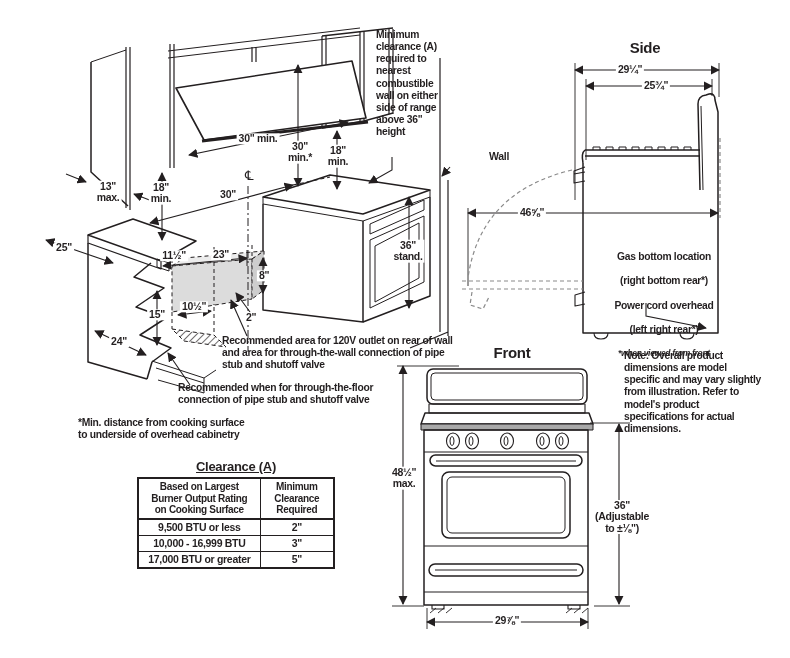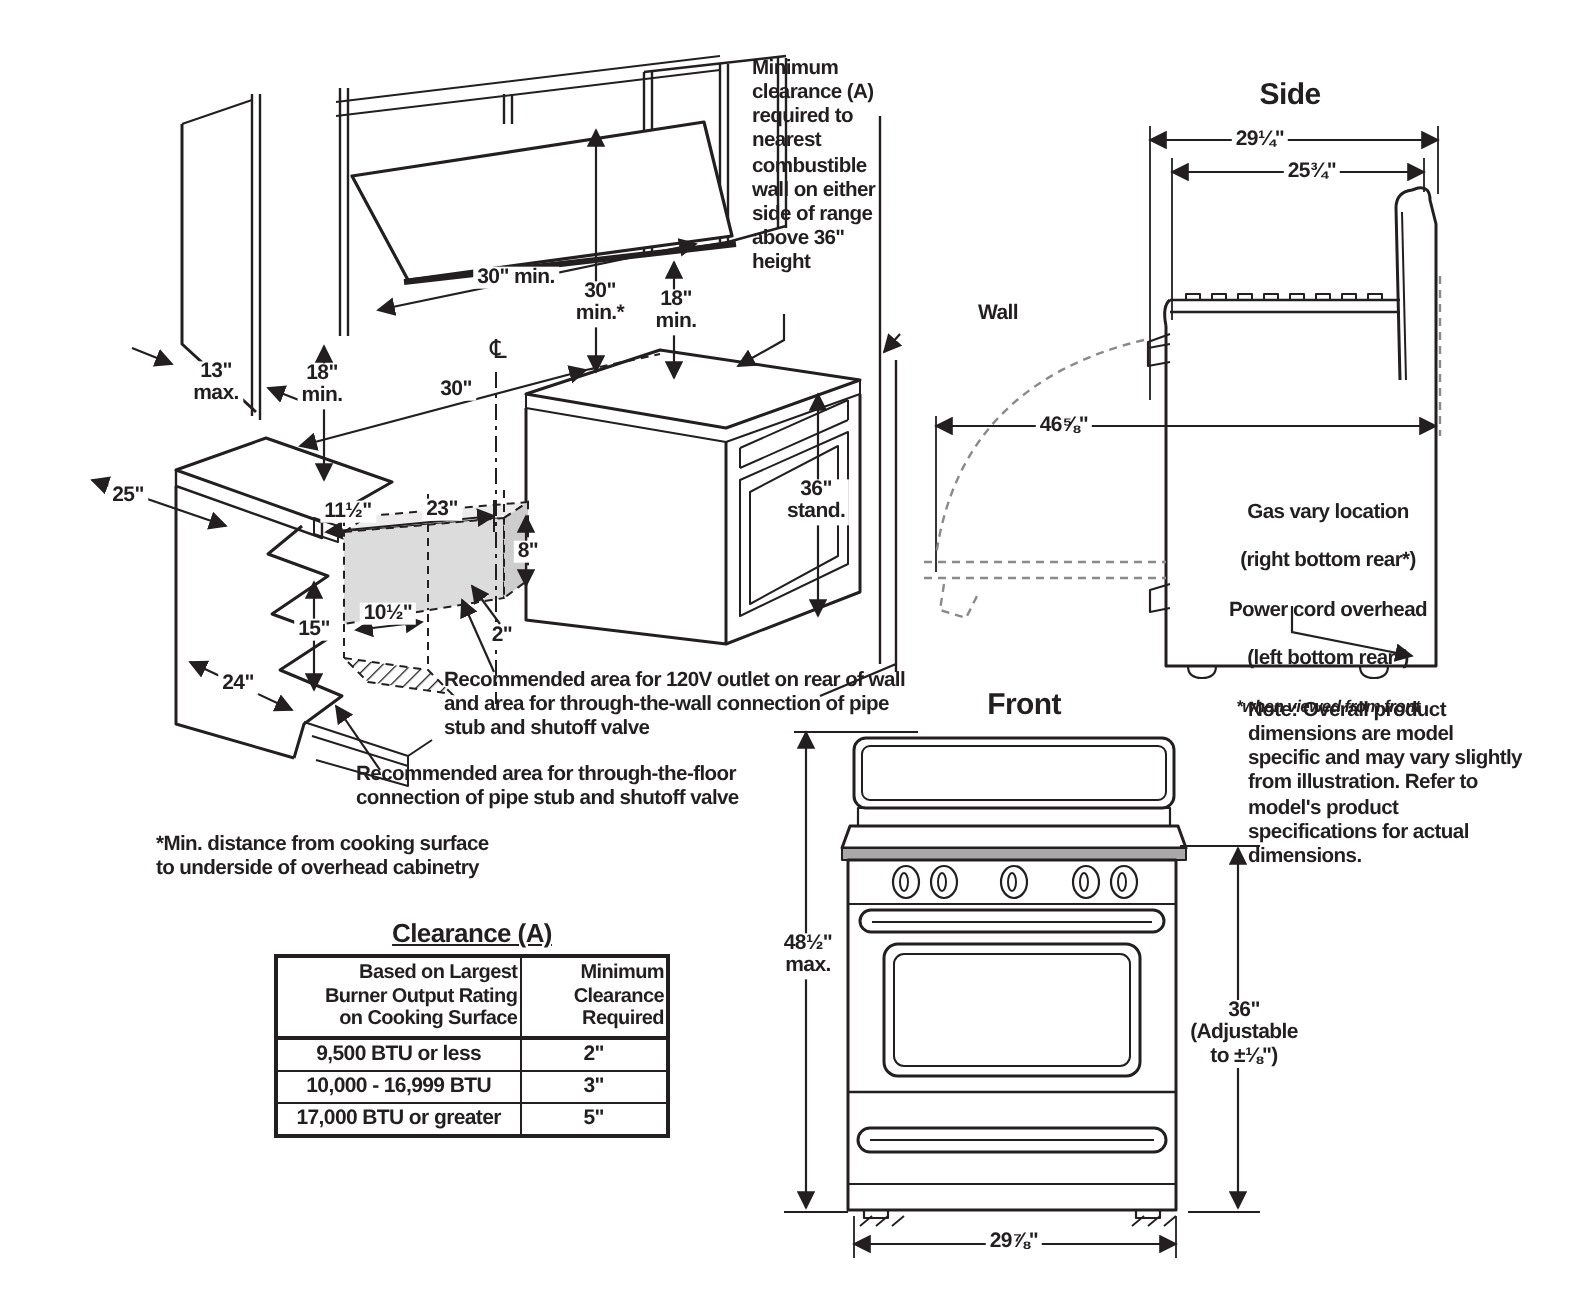--- a/index.html
+++ b/index.html
@@ -15,21 +15,21 @@
   .note{position:absolute;z-index:2;font-size:10.3px;font-weight:700;
         line-height:1.18;letter-spacing:-0.3px;white-space:pre-line;}
   .note.center{text-align:center;}
   .note.right{}
   .gas-foot{font-style:italic;font-size:8.5px;font-weight:700;}
   
   #tablebox{position:absolute;z-index:2;left:137px;top:459px;width:198px;}
   #tablebox .tbl-title{font-size:13px;font-weight:700;text-align:center;margin-bottom:3px;letter-spacing:-0.3px;text-decoration:underline;}
   table.clr{border-collapse:collapse;width:198px;border:2.5px solid #231f20;}
   table.clr th{border:1.5px solid #231f20;border-bottom:2px solid #231f20;
-      font-size:10px;font-weight:700;white-space:pre-line;line-height:1.15;padding:2px 1px;letter-spacing:-0.3px;text-align:right;}
+      font-size:10px;font-weight:700;white-space:pre-line;line-height:1.15;padding:2px 1px;letter-spacing:-0.3px;}
   table.clr td{border:1.5px solid #231f20;font-size:10.5px;font-weight:700;
       text-align:center;padding:1.5px 1px;letter-spacing:-0.3px;}
   .c1{width:124px;} .c2{width:72px;}
 </style>
 </head>
 <body>
 
 <div id="page">
 
 <svg id="art" width="790" height="658" viewBox="0 0 790 658">
@@ -199,33 +199,33 @@
 <span class="lbl" style="left:221px;top:255px">23"</span>
 <span class="lbl" style="left:264px;top:276px">8"</span>
 <span class="lbl" style="left:194px;top:307px">10½"</span>
 <span class="lbl" style="left:251px;top:318px">2"</span>
 <span class="lbl" style="left:408px;top:251px">36"
 stand.</span>
 <span class="lbl nobg" style="left:458px;top:157px">Wall</span>
 
 <div class="note" style="left:376px;top:29px;width:76px"><span>Minimum clearance </span><b>(A)</b><span> required to nearest combustible wall on either side of range above 36" height</span></div>
 <div class="note" style="left:222px;top:335px;width:238px">Recommended area for 120V outlet on rear of wall and area for through-the-wall connection of pipe stub and shutoff valve</div>
-<div class="note" style="left:178px;top:382px;width:220px">Recommended area for through-the-floor connection of pipe stub and shutoff valve</div>
+<div class="note" style="left:178px;top:382px;width:220px">Recommended when for through-the-floor connection of pipe stub and shutoff valve</div>
 <div class="note" style="left:78px;top:417px;width:230px">*Min. distance from cooking surface
 to underside of overhead cabinetry</div>
 
 <span class="lbl title" style="left:645px;top:48px">Side</span>
 <span class="lbl" style="left:630px;top:70px">29¼"</span>
 <span class="lbl" style="left:656px;top:86px">25¾"</span>
 <span class="lbl" style="left:532px;top:213px">46⅝"</span>
 <div class="note center" style="left:604px;top:239px;width:120px">
-  <div>Gas vary location</div>
+  <div>Gas bottom location</div>
   <div>(right bottom rear*)</div>
   <div>Power cord overhead</div>
-  <div>(left bottom rear*)</div>
+  <div>(left right rear*)</div>
   <div class="gas-foot">*when viewed from front</div>
 </div>
 
 <span class="lbl title" style="left:512px;top:353px">Front</span>
 <span class="lbl" style="left:404px;top:478px">48½"
 max.</span>
 <span class="lbl" style="left:622px;top:517px">36"
 (Adjustable
 to ±⅛")</span>
 <span class="lbl" style="left:507px;top:621px">29⅞"</span>

